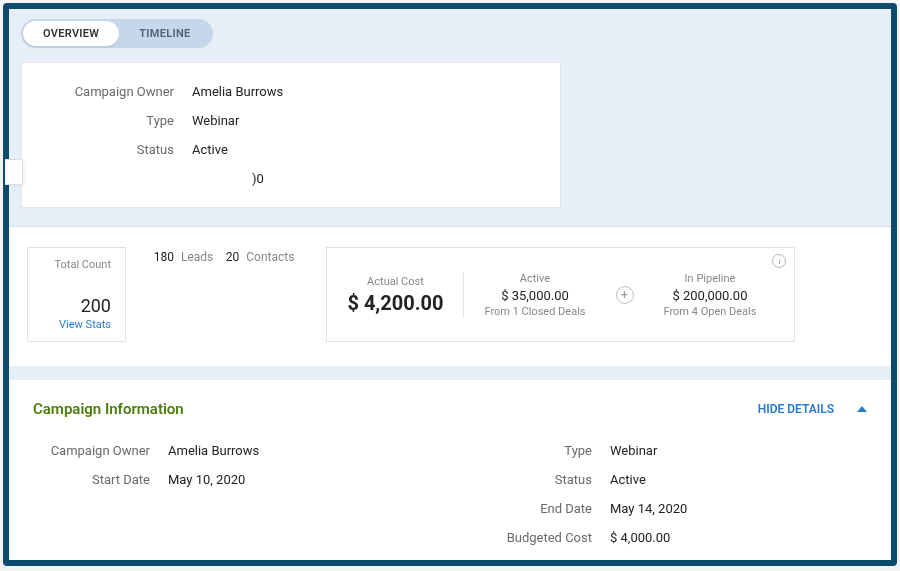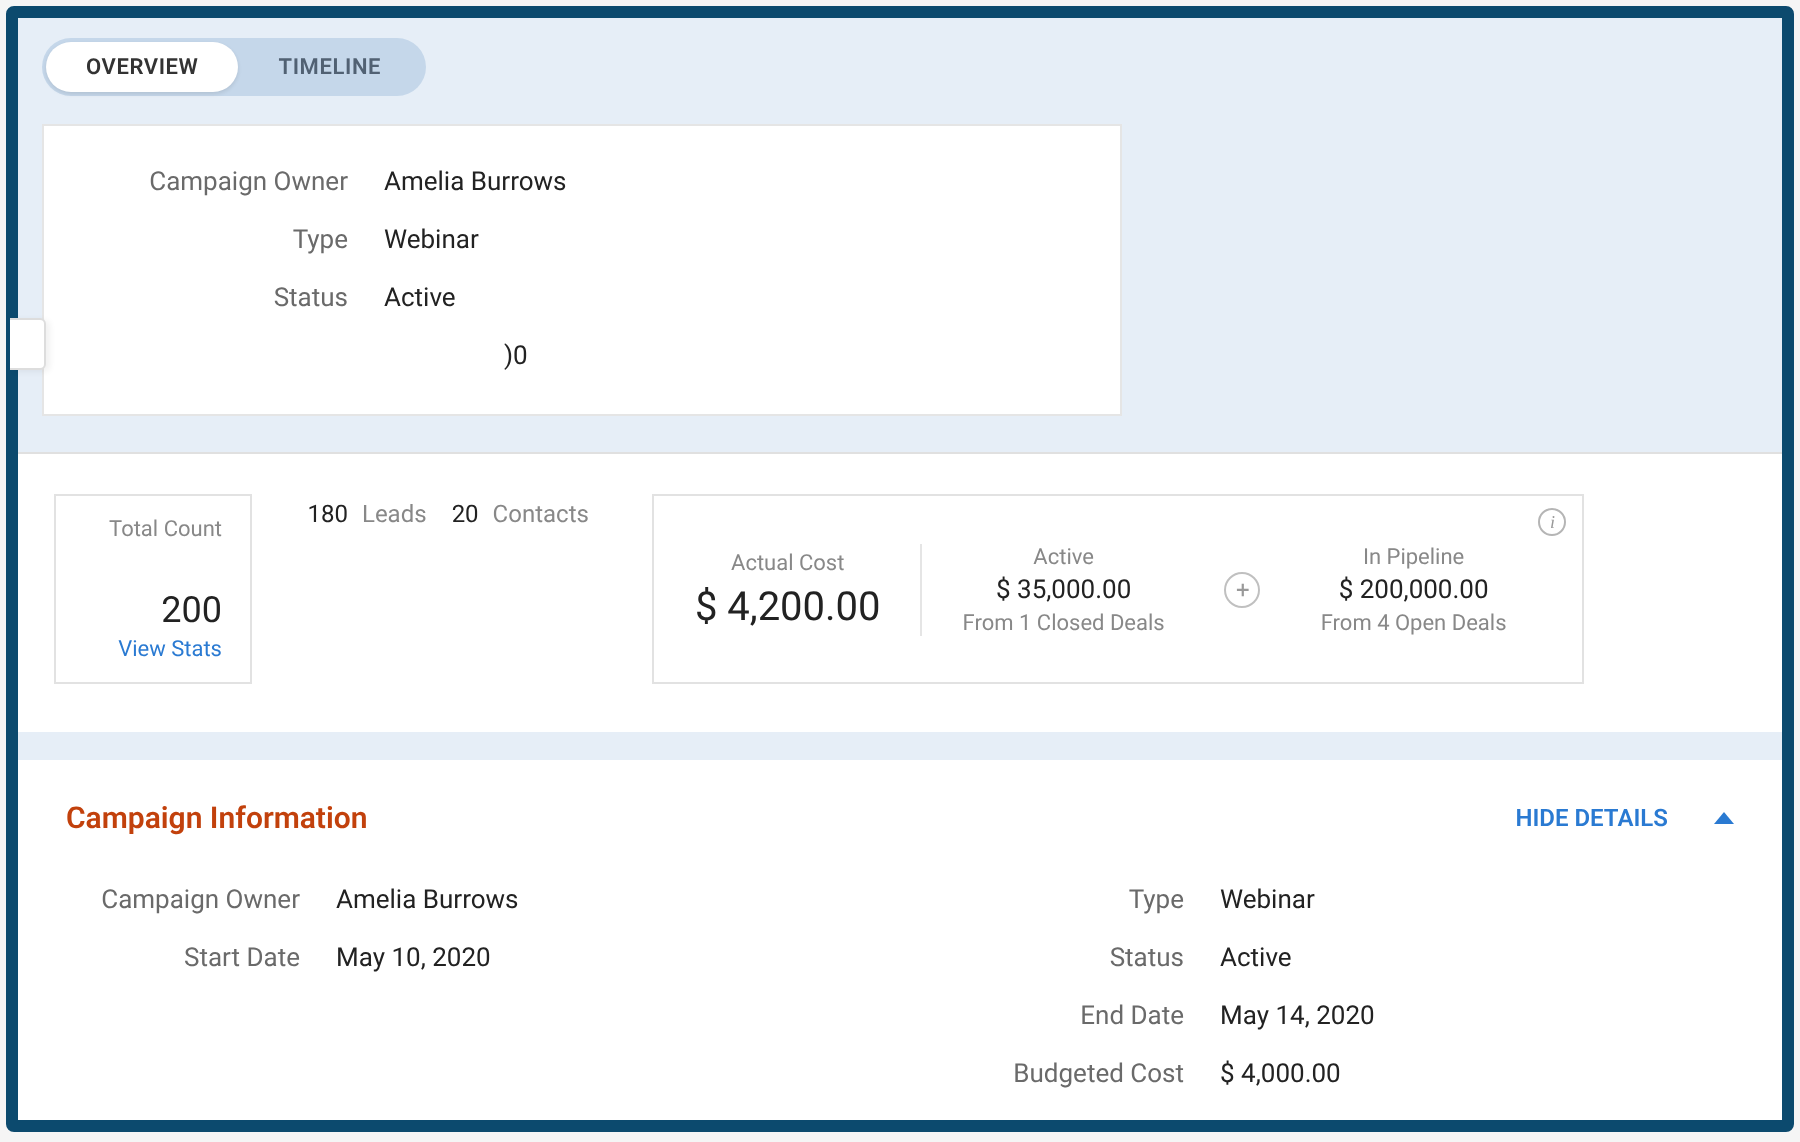--- a/index.html
+++ b/index.html
@@ -125,21 +125,21 @@
       justify-content: center;
     }
     .stat-title {
       font-size: 11px;
       color: #888;
       margin-bottom: 3px;
     }
     .actual-cost-val {
       font-size: 20px;
       color: #222;
-      font-weight: 400;
+      font-weight: 700;
     }
     .stat-val {
       font-size: 13px;
       color: #222;
       margin-bottom: 2px;
     }
     .stat-sub {
       font-size: 11px;
       color: #888;
     }
@@ -186,21 +186,21 @@
     }
     .info-header {
       display: flex;
       justify-content: space-between;
       align-items: center;
       margin-bottom: 18px;
     }
     .section-title {
       font-size: 15px;
       font-weight: 600;
-      color: #c2410c;
+      color: #4d7c0f;
     }
     .hide-details {
       font-size: 12px;
       font-weight: 600;
       color: #2a7ad2;
       cursor: pointer;
       display: flex;
       align-items: center;
       gap: 23px;
     }

